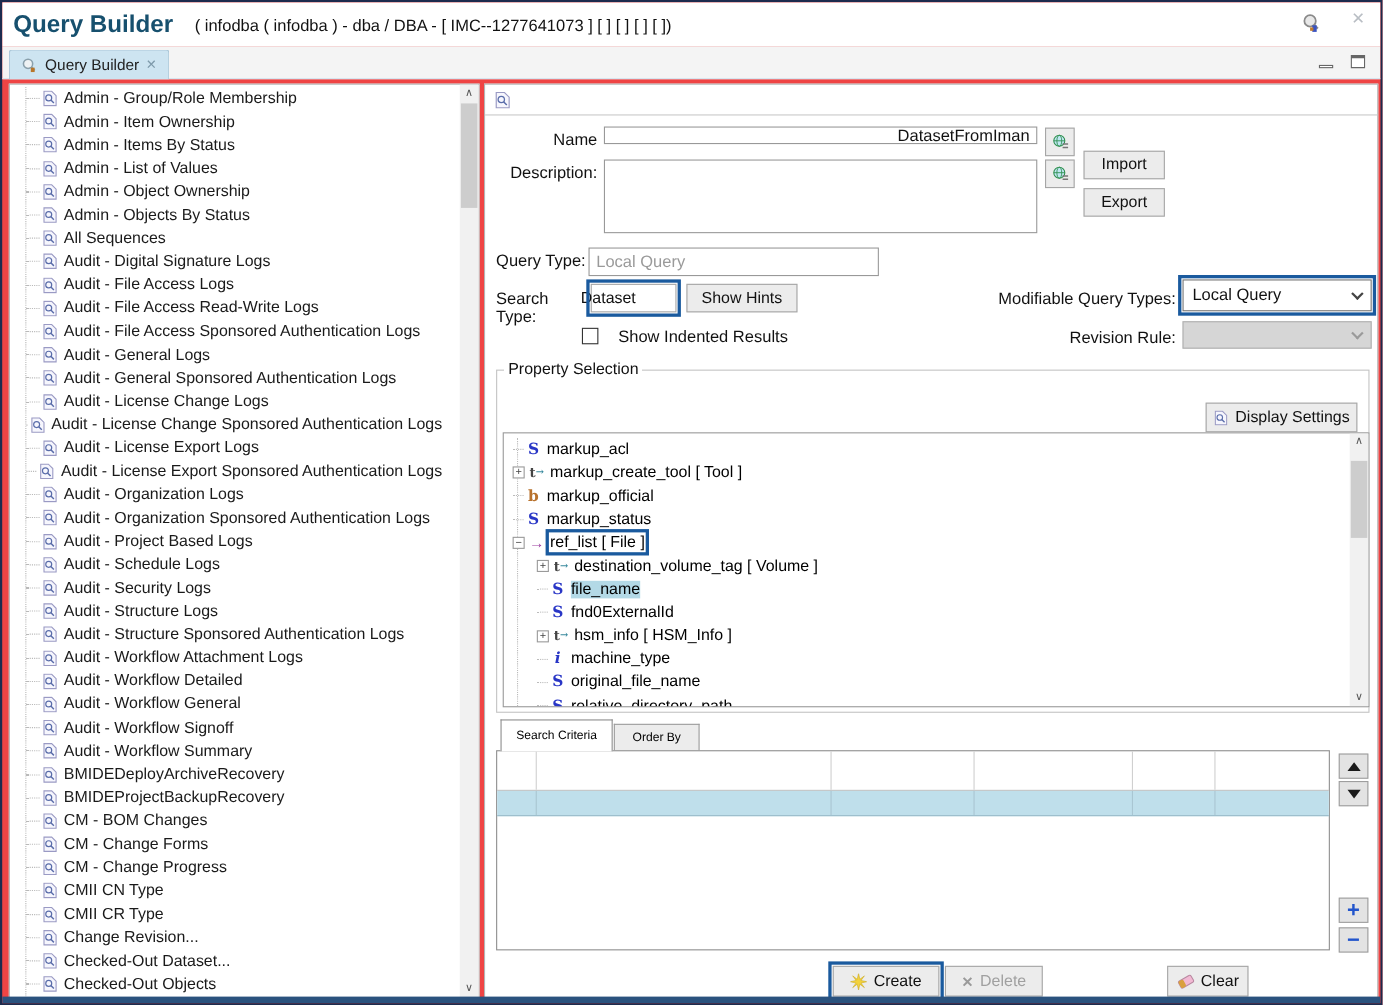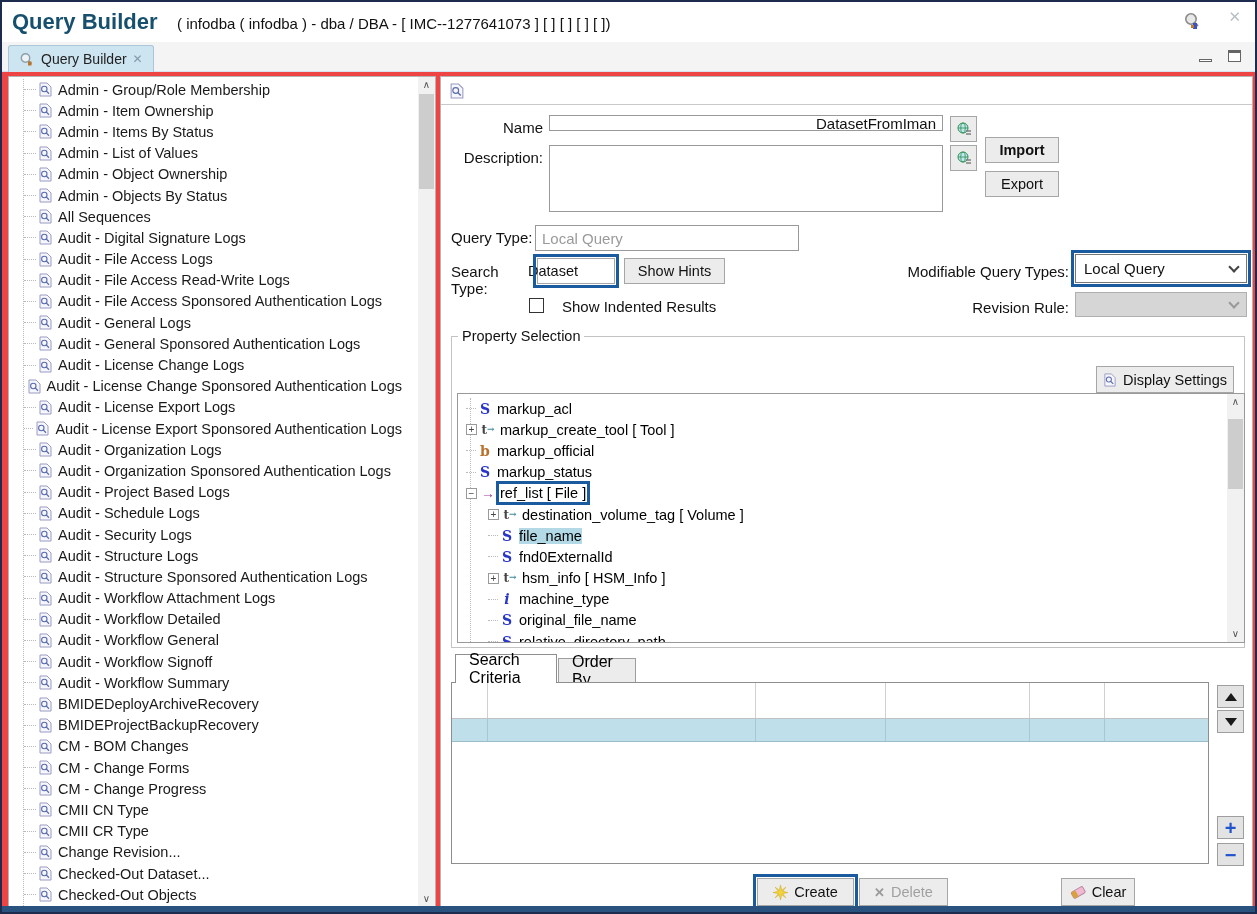--- a/index.html
+++ b/index.html
@@ -89,21 +89,21 @@
   .trow.icon-string .glyph { color:#2936c6; }
   .trow.icon-bool .glyph { color:#b8722d; }
   .trow.icon-int .glyph { color:#2936c6; font-style:italic; }
   .trow.icon-typedref .glyph { color:#444; font-size:12px; }
   .trow.icon-typedref .glyph:after { content:"\2192"; color:#3a8a9e; font-size:9px; vertical-align:2px; }
   .trow.icon-ref .glyph { color:#9a3b9e; font-family:"Liberation Sans",sans-serif; font-weight:bold; }
   .trow.selected .lbl { background:#b3d9e6; }
   .trow.annotated .lbl { outline:3px solid #1a5a9e; outline-offset:1px; }
 
   
-  .ctab { position:absolute; font-size:16px; display:flex; align-items:center; justify-content:center;padding-left:13px; }
+  .ctab { position:absolute; font-size:11px; display:flex; align-items:center; justify-content:center; }
   .ctab.active { left:14px; top:577px; width:102px; height:29px; background:#fff;
                  border:1px solid #8e8e8e; border-bottom:none; z-index:2; }
   .ctab.idle { left:117px; top:581px; width:78px; height:25px; background:#ececec;
                border:1px solid #9e9e9e; border-bottom:none; }
   .ctable { position:absolute; left:10px; top:605px; width:758px; height:182px;
             border:1px solid #8e8e8e; background:#fff; }
   .thead { display:flex; height:36px; border-bottom:1px solid #c0c0c0; }
   .th { font-size:14px; color:#111; padding:10px 0 0 6px; border-right:1px solid #d0d0d0; overflow:hidden; white-space:nowrap; }
   .trowdata { display:flex; height:23px; background:#bfdfeb; border-bottom:1px solid #9bbcca; }
   .td { font-size:13.5px; color:#111; padding:3px 0 0 5px; border-right:1px solid #a9c6d2; overflow:hidden; white-space:nowrap; }
@@ -555,21 +555,21 @@
     <textarea class="tbox" style="left: 108px; top: 68px; width: 394px; height: 67px; resize: none;"></textarea>
     <div class="sbtn globe-btn" style="left:509px; top:68px; width:27px; height:26px;">
       <svg width="16" height="16" viewBox="0 0 16 16">
         <circle cx="7" cy="7" r="5" fill="#bfe6f2" stroke="#2f8f4e" stroke-width="1"></circle>
         <ellipse cx="7" cy="7" rx="2.2" ry="5" fill="none" stroke="#2f8f4e" stroke-width="0.8"></ellipse>
         <line x1="2" y1="7" x2="12" y2="7" stroke="#2f8f4e" stroke-width="0.8"></line>
         <line x1="10" y1="10" x2="15" y2="10" stroke="#777" stroke-width="1.4"></line>
         <line x1="10" y1="13" x2="15" y2="13" stroke="#777" stroke-width="1.4"></line>
       </svg>
     </div>
-    <div class="sbtn" style="left:544px; top:60px; width:74px; height:26px;font-weight:bold;">
+    <div class="sbtn" style="left:544px; top:60px; width:74px; height:26px;">
       <span>Import</span>
     </div>
     <div class="sbtn" style="left:544px; top:94px; width:74px; height:26px;">
       <span>Export</span>
     </div>
 
     <div class="flabel" style="left:0; top:152px; width:92px; text-align:left; padding-left:10px;">Query Type:</div>
     <input class="tbox grey-text" style="left: 94px; top: 148px; width: 264px; height: 26px; color: rgb(154, 154, 154);" readonly="" value="Local Query">
     <div class="flabel" style="left:0; top:186px; width:92px; text-align:left; padding-left:10px;">Search Type:</div>
     <div class="sbtn hl" style="left:96px; top:181px; width:78px; height:26px; background:#fff;gap:46px;">

